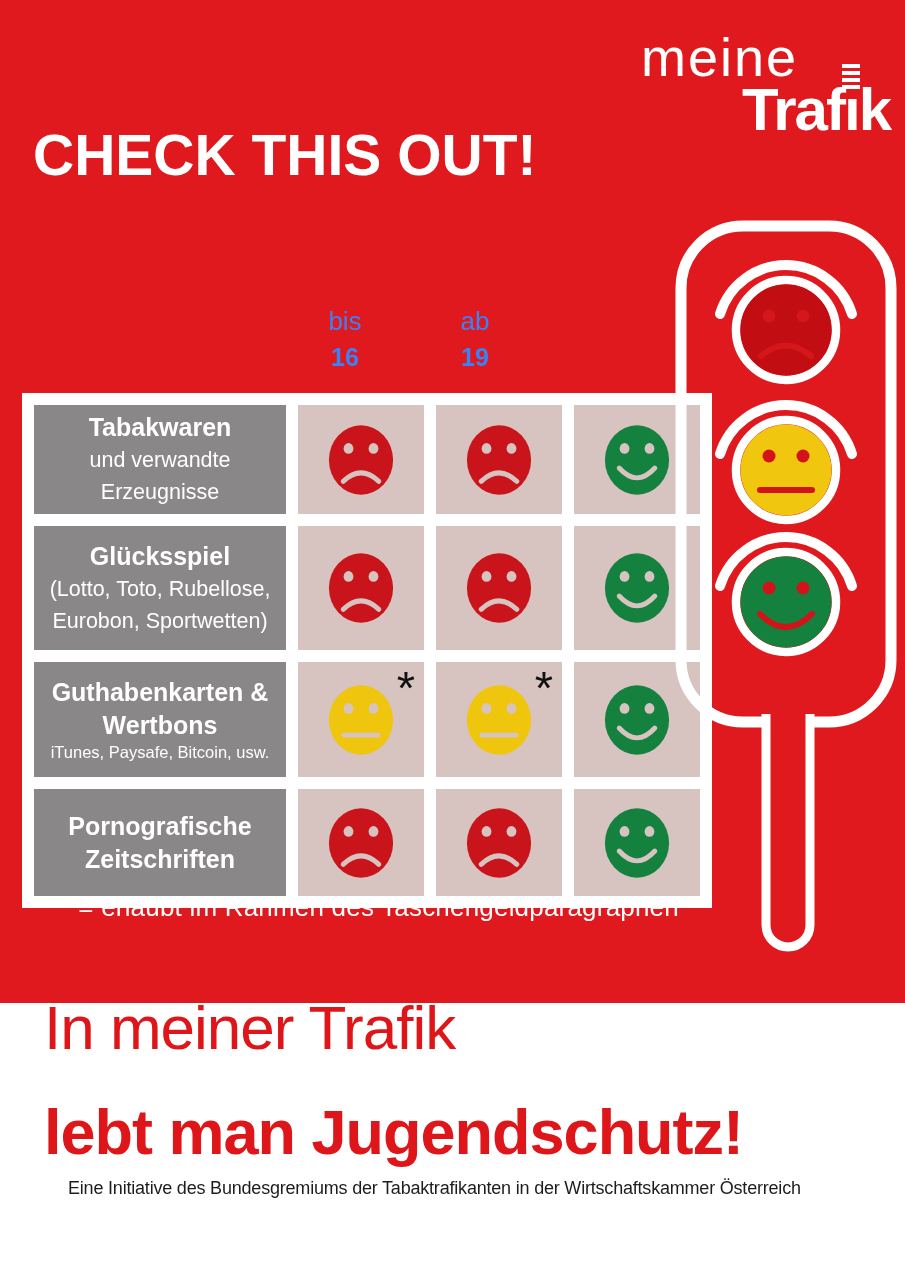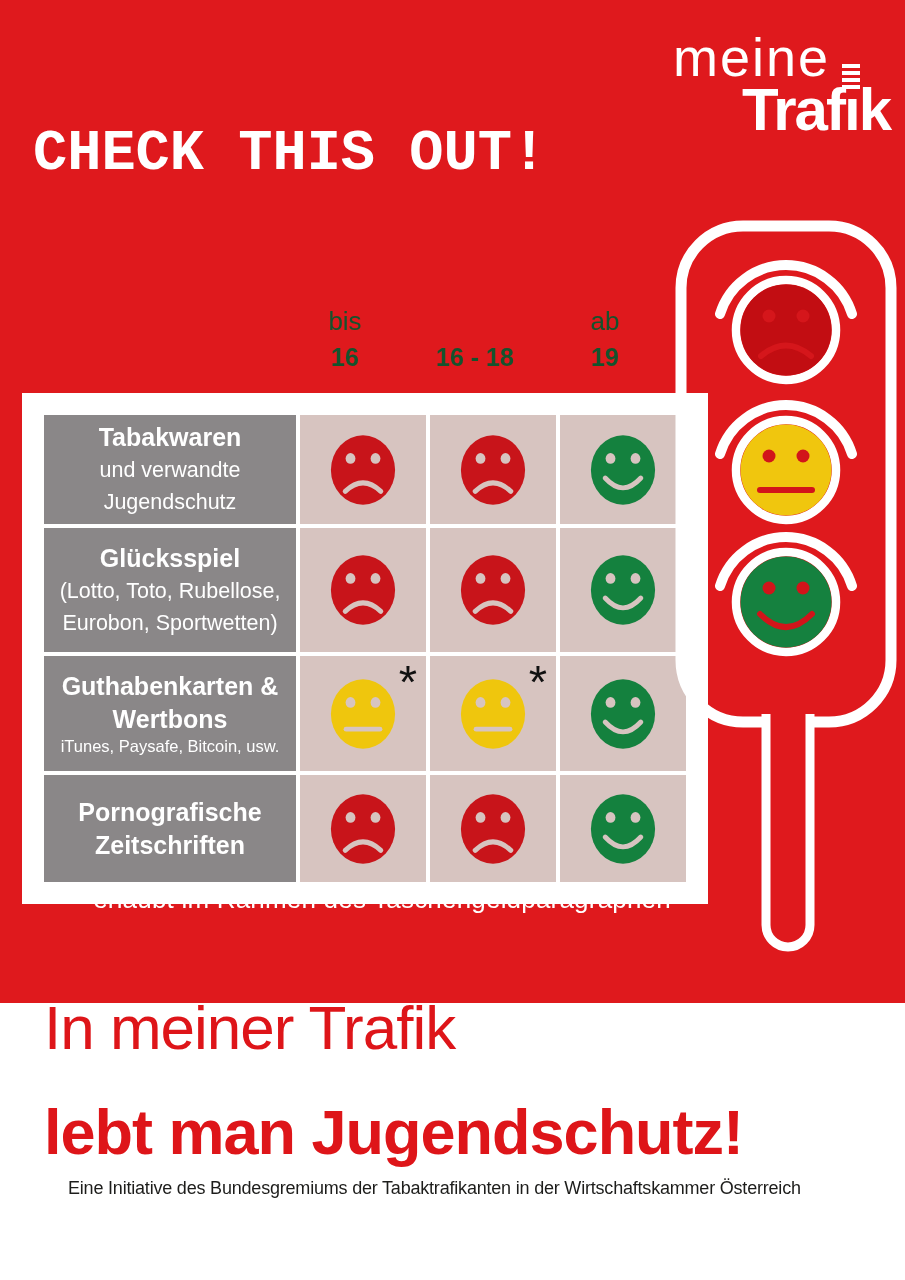--- a/index.html
+++ b/index.html
@@ -3,49 +3,49 @@
 <meta charset="utf-8">
 <style>
   html,body{margin:0;padding:0;background:#555;}
   .poster{
     position:relative;width:905px;height:1280px;background:#ffffff;overflow:hidden;
     font-family:"Liberation Sans","DejaVu Sans",sans-serif;margin:0 auto;
   }
   .red-bg{position:absolute;left:0;top:0;width:905px;height:1003px;background:var(--red_bg);}
   
   .logo{position:absolute;top:30px;right:15px;text-align:right;color:#fff;line-height:1;}
-  .logo-meine{font-size:54px;font-weight:400;letter-spacing:2px;margin-right:60px;}
+  .logo-meine{font-size:54px;font-weight:400;letter-spacing:2px;margin-right:92px;}
   .logo-trafik{font-size:60px;font-weight:700;letter-spacing:-2px;margin-top:-4px;}
   .iwrap{position:relative;display:inline-block;}
   .stripes{position:absolute;left:-2px;bottom:48px;display:block;width:20px;}
   .stripes i{display:block;width:18px;height:4px;background:#fff;margin-bottom:3px;}
   
-  .title{position:absolute;left:33px;top:122px;margin:0;color:#fff;font-size:57px;font-weight:700;letter-spacing:0;white-space:nowrap;font-family:Liberation Mono, monospace;}
+  .title{position:absolute;left:33px;top:122px;margin:0;color:#fff;font-size:57px;font-weight:700;letter-spacing:0;white-space:nowrap;}
   
   .intro{position:absolute;left:37px;top:203px;margin:0;color:#fff;font-size:24px;line-height:37px;font-weight:400;}
   .intro strong{font-weight:700;}
   
-  .age-header{position:absolute;left:26px;top:303px;display:grid;grid-template-columns:252px 126px 126px 126px;gap:4px;color:#14532d;}
+  .age-header{position:absolute;left:26px;top:303px;display:grid;grid-template-columns:252px 126px 126px 126px;gap:4px;color:#3b82f6;}
   .age-col{text-align:center;}
   .age-top{font-size:26px;line-height:36px;min-height:36px;font-weight:400;}
   .age-num{font-size:25px;line-height:36px;font-weight:700;}
   
   .table{position:absolute;left:22px;top:393px;display:grid;
     grid-template-columns:252px 126px 126px 126px;grid-template-rows:109px 124px 115px 107px;
-    gap:4px;padding:22px;background:#fff;}
+    gap:12px;padding:12px;background:#fff;}
   .label-cell{background:var(--label_bg);color:#fff;display:flex;flex-direction:column;justify-content:center;text-align:center;padding:0 4px;}
   .label-title{font-weight:700;font-size:25px;line-height:33px;white-space:pre-line;}
   .label-sub{font-size:21.5px;line-height:32px;white-space:pre-line;}
   .label-note{font-size:16.5px;line-height:21px;}
   .label-title:empty,.label-sub:empty,.label-note:empty{display:none;}
   .smiley-cell{background:var(--cell_bg);position:relative;display:flex;align-items:center;justify-content:center;}
   .smiley{width:82px;height:86px;display:block;}
   .ast{position:absolute;top:2px;right:9px;font-size:47px;line-height:1;color:var(--asterisk);}
   
-  .footnote{position:absolute;left:52px;top:876px;margin:8px;color:#fff;font-size:26px;letter-spacing:0.2px;}
+  .footnote{position:absolute;left:52px;top:876px;margin:16px;color:#fff;font-size:26px;letter-spacing:0.2px;}
   
   .traffic{position:absolute;left:650px;top:205px;width:255px;height:750px;}
   
   .b1{position:absolute;left:44px;top:992px;color:var(--headline_red);font-size:62px;font-weight:400;letter-spacing:-1px;white-space:nowrap;}
   .b2{position:absolute;left:44px;top:1096px;color:var(--headline_red);font-size:63px;font-weight:800;letter-spacing:-1px;white-space:nowrap;}
   .credit{position:absolute;left:50px;top:1178px;color:var(--credit_text);font-size:18px;letter-spacing:-0.2px;white-space:nowrap;margin-left:18px;}
 </style>
 </head>
 <body style="--red_bg: #DF191D; --headline_red: #DE1519; --smiley_red: #C8141A; --smiley_yellow: #EFC60D; --smiley_green: #14813E; --cell_bg: #D7C4C0; --label_bg: #8A8788; --credit_text: #1D1D1B; --asterisk: #111111;">
 
@@ -65,35 +65,31 @@
   <h1 class="title">CHECK THIS OUT!</h1>
 
 
   <div class="age-header">
     <div class="age-spacer"></div>
     <div class="age-col">
       <div class="age-top">bis</div>
       <div class="age-num">16</div>
     </div>
     <div class="age-col">
-      <div class="age-top"></div>
-      <div class="age-num">16 - 18</div>
-    </div>
-    <div class="age-col">
       <div class="age-top">ab</div>
       <div class="age-num">19</div>
     </div>
   </div>
 
   <div class="table">
 
     <div class="label-cell">
       <div class="label-title">Tabakwaren</div>
       <div class="label-sub">und verwandte
-Jugendschutz</div>
+Erzeugnisse</div>
 
     </div>
     <div class="smiley-cell">
         <svg class="smiley" viewBox="-46 -48 92 96">
           <ellipse rx="36" ry="39" fill="#C8141A"></ellipse>
           <ellipse cx="-14" cy="-13" rx="5.5" ry="6" fill="#D7C4C0"></ellipse>
           <ellipse cx="14" cy="-13" rx="5.5" ry="6" fill="#D7C4C0"></ellipse>
           <path d="M-20 24 Q0 5 20 24" stroke="#D7C4C0" stroke-width="5.5" fill="none" stroke-linecap="round"></path>
         </svg>
       </div>

